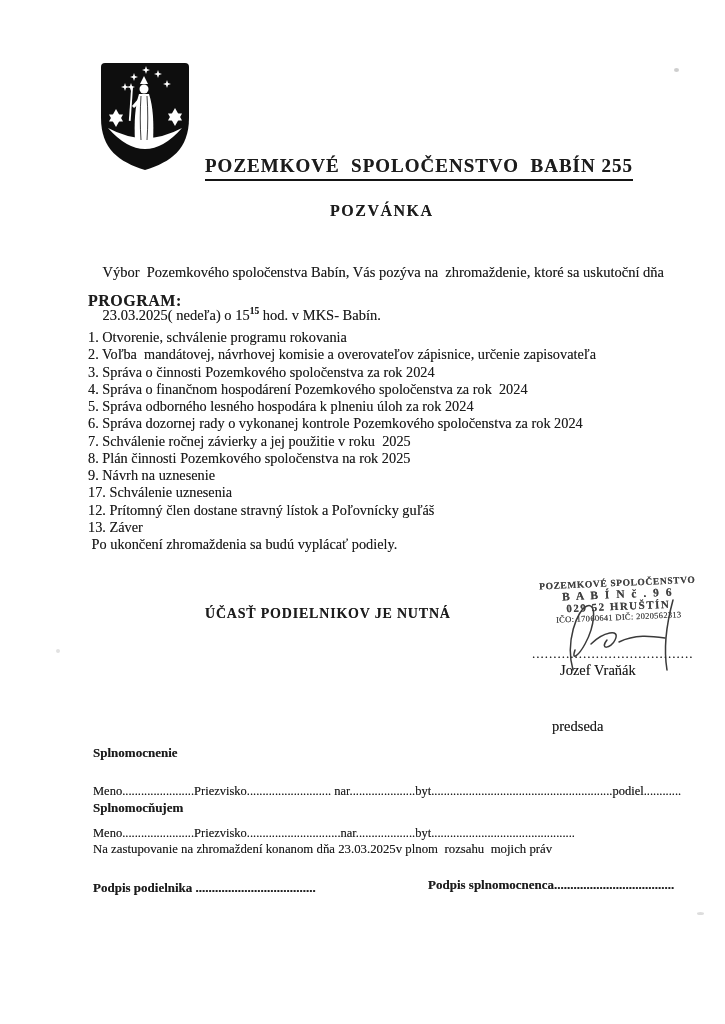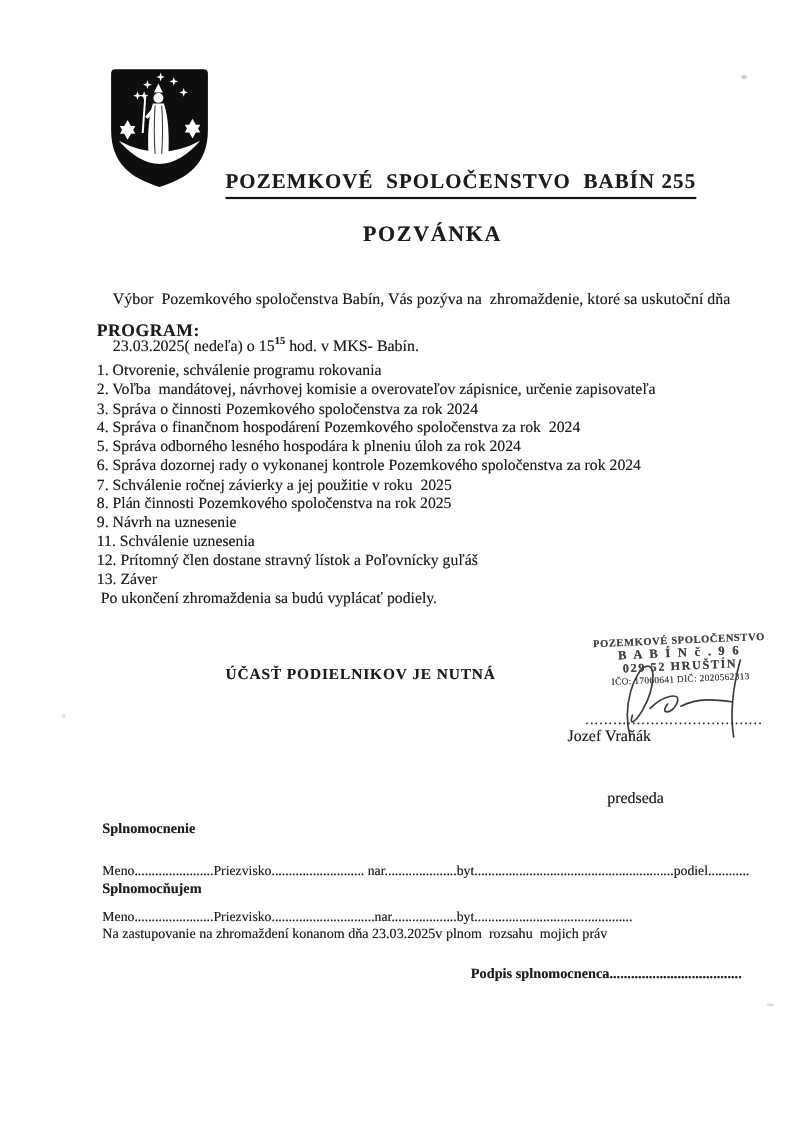--- a/index.html
+++ b/index.html
@@ -7,21 +7,21 @@
     position:relative;width:725px;height:1024px;background:#ffffff;
     font-family:"Liberation Serif", serif;color:#1c1c1c;overflow:hidden;
     text-shadow:0 0 0.5px rgba(40,40,40,0.55);
   }
   .abs{position:absolute;}
   .pre{white-space:pre-wrap;}
   .doc-title{
     font-size:19px;font-weight:bold;letter-spacing:1px;
     border-bottom:2px solid #151515;padding-bottom:2px;white-space:pre;
   }
-  .subtitle{font-size:20px;font-weight:bold;letter-spacing:1.5px;}
+  .subtitle{font-size:16px;font-weight:bold;letter-spacing:1.5px;}
   .intro{font-size:14.5px;line-height:21.5px;width:605px;}
   .intro sup{font-size:9.5px;font-weight:bold;vertical-align:super;line-height:0;}
   .program-heading{font-size:16px;font-weight:bold;letter-spacing:0.5px;}
   .program-list{font-size:14.3px;line-height:17.25px;width:600px;}
   .program-list div{white-space:pre-wrap;}
   .notice{font-size:14px;font-weight:bold;letter-spacing:0.8px;}
   .stamp{
     width:200px;text-align:center;color:#414141;transform:rotate(-2.5deg);
     text-shadow:0 0 0.6px rgba(65,65,65,0.8);
   }
@@ -87,21 +87,21 @@
   <div class="abs program-list" style="left:88px;top:329px;">
     <div>1. Otvorenie, schválenie programu rokovania</div>
     <div>2. Voľba  mandátovej, návrhovej komisie a overovateľov zápisnice, určenie zapisovateľa</div>
     <div>3. Správa o činnosti Pozemkového spoločenstva za rok 2024</div>
     <div>4. Správa o finančnom hospodárení Pozemkového spoločenstva za rok  2024</div>
     <div>5. Správa odborného lesného hospodára k plneniu úloh za rok 2024</div>
     <div>6. Správa dozornej rady o vykonanej kontrole Pozemkového spoločenstva za rok 2024</div>
     <div>7. Schválenie ročnej závierky a jej použitie v roku  2025</div>
     <div>8. Plán činnosti Pozemkového spoločenstva na rok 2025</div>
     <div>9. Návrh na uznesenie</div>
-    <div>11. Schválenie uznesenia</div>
+    <div>17. Schválenie uznesenia</div>
     <div>12. Prítomný člen dostane stravný lístok a Poľovnícky guľáš</div>
     <div>13. Záver</div>
     <div> Po ukončení zhromaždenia sa budú vyplácať podiely.</div>
   </div>
 
   <div class="abs stamp" style="left:518px;top:578px;">
     <div class="s1">POZEMKOVÉ SPOLOČENSTVO</div>
     <div class="s2">B A B Í N č .  9 6</div>
     <div class="s3">029 52 HRUŠTÍN</div>
     <div class="s4">IČO: 17060641  DIČ: 2020562313</div>
@@ -112,27 +112,28 @@
   <svg class="abs" style="left:555px;top:592px;" width="170" height="90" viewBox="0 0 170 90">
     <g stroke="#3a3a3a" stroke-width="1.5" fill="none" stroke-linecap="round">
       <path d="M18,78 C10,50 22,18 32,14 C42,10 40,34 30,52 C24,63 16,70 20,58"></path>
       <path d="M36,52 C48,40 66,36 60,48 C56,57 44,58 52,48"></path>
       <path d="M64,50 C80,42 96,44 110,46"></path>
       <path d="M118,8 C112,30 108,54 112,78"></path>
     </g>
   </svg>
 
   <div class="abs sig-dots" style="left:532px;top:646px;">......................................</div>
-  <div class="abs sig-name" style="left:516px;top:662px;">Jozef Vraňák</div>
+  <div class="abs sig-name" style="left:560px;top:662px;">Jozef Vraňák</div>
   <div class="abs sig-role" style="left:552px;top:718px;">predseda</div>
 
   <div class="abs form-bold" style="left:93px;top:745px;">Splnomocnenie</div>
   <div class="abs form-line" style="left:93px;top:784px;">Meno.......................Priezvisko........................... nar.....................byt..........................................................podiel.............</div>
   <div class="abs form-bold" style="left:93px;top:800px;">Splnomocňujem</div>
   <div class="abs form-line" style="left:93px;top:826px;">Meno.......................Priezvisko..............................nar...................byt..............................................</div>
   <div class="abs form-line3" style="left:93px;top:842px;">Na zastupovanie na zhromaždení konanom dňa 23.03.2025v plnom  rozsahu  mojich práv</div>
+  <div class="abs form-bold" style="left:93px;top:880px;">Podpis podielnika .....................................</div>
   <div class="abs form-bold" style="left:428px;top:877px;">Podpis splnomocnenca.....................................</div>
 
   <div class="speck" style="left:674px;top:68px;width:5px;height:4px;"></div>
   <div class="speck" style="left:56px;top:649px;width:4px;height:4px;opacity:0.6;"></div>
   <div class="speck" style="left:697px;top:912px;width:7px;height:3px;opacity:0.7;"></div>
 
 </div>
 
 </body></html>

